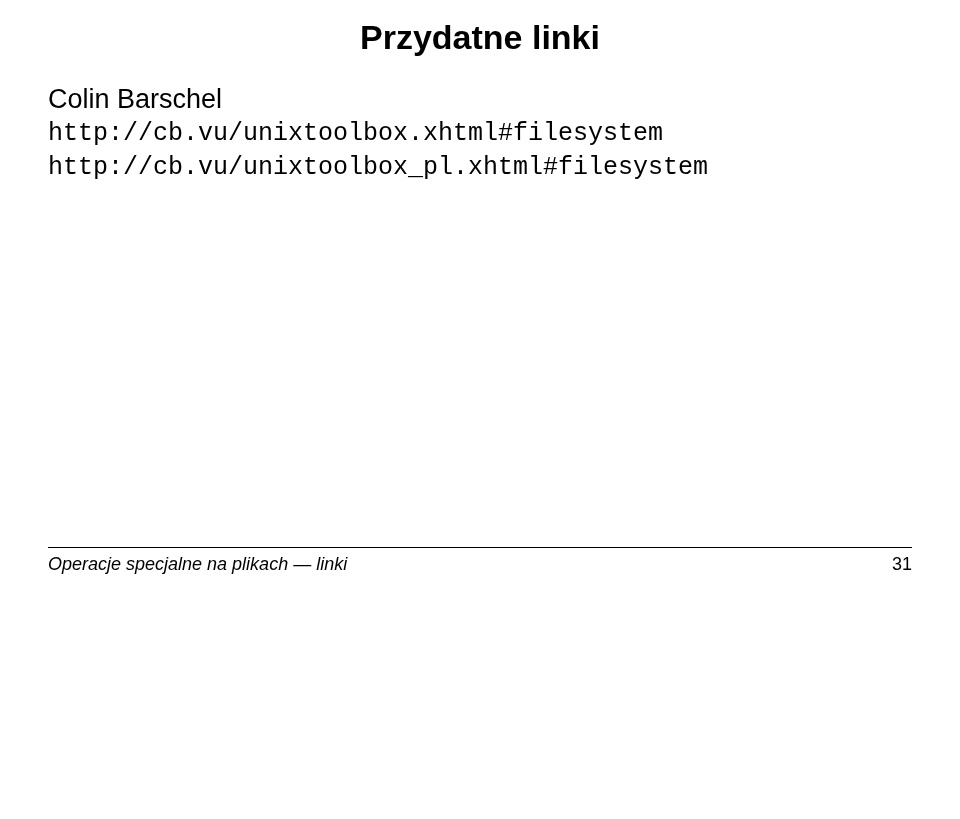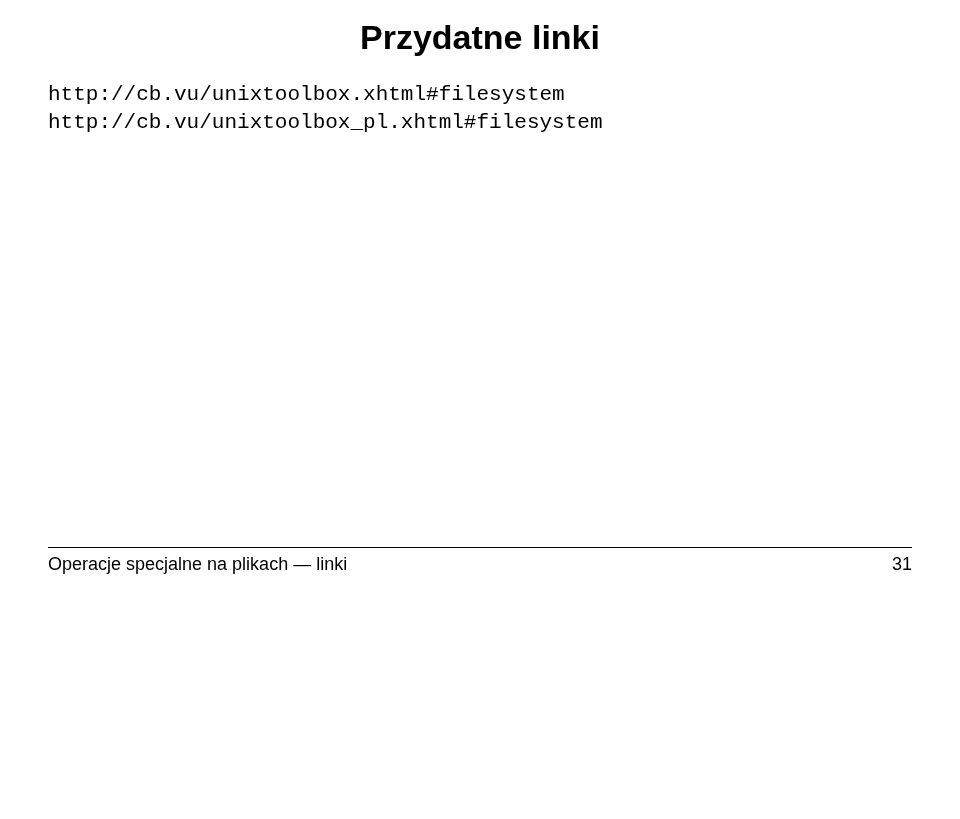--- a/index.html
+++ b/index.html
@@ -30,49 +30,51 @@
     }
     .body-text {
       font-size: 27px;
       line-height: 1.35;
     }
     .body-text p {
       margin: 0;
     }
     .mono {
       font-family: "Courier New", Courier, monospace;
-      font-size: 21px;
+      font-size: 25px;
     }
     .footer {
       position: absolute;
       left: 48px;
       right: 48px;
       bottom: 26px;
       border-top: 1px solid #000000;
       padding-top: 6px;
       display: flex;
       justify-content: space-between;
       align-items: baseline;
       font-size: 18px;
     }
     .footer-left {
       font-weight: normal;
+      font-style: italic;
     }
     .footer-right {
       font-weight: normal;
       text-align: right;
     }
   </style>
 </head>
 <body>
 
 <div class="page">
   <h1 class="title">Przydatne linki</h1>
 
   <div class="body-text">
+    <p>Colin Barschel</p>
     <p class="mono">http://cb.vu/unixtoolbox.xhtml#filesystem</p>
     <p class="mono">http://cb.vu/unixtoolbox_pl.xhtml#filesystem</p>
   </div>
 
   <div class="footer">
     <span class="footer-left">Operacje specjalne na plikach — linki</span>
     <span class="footer-right">31</span>
   </div>
 </div>
 

